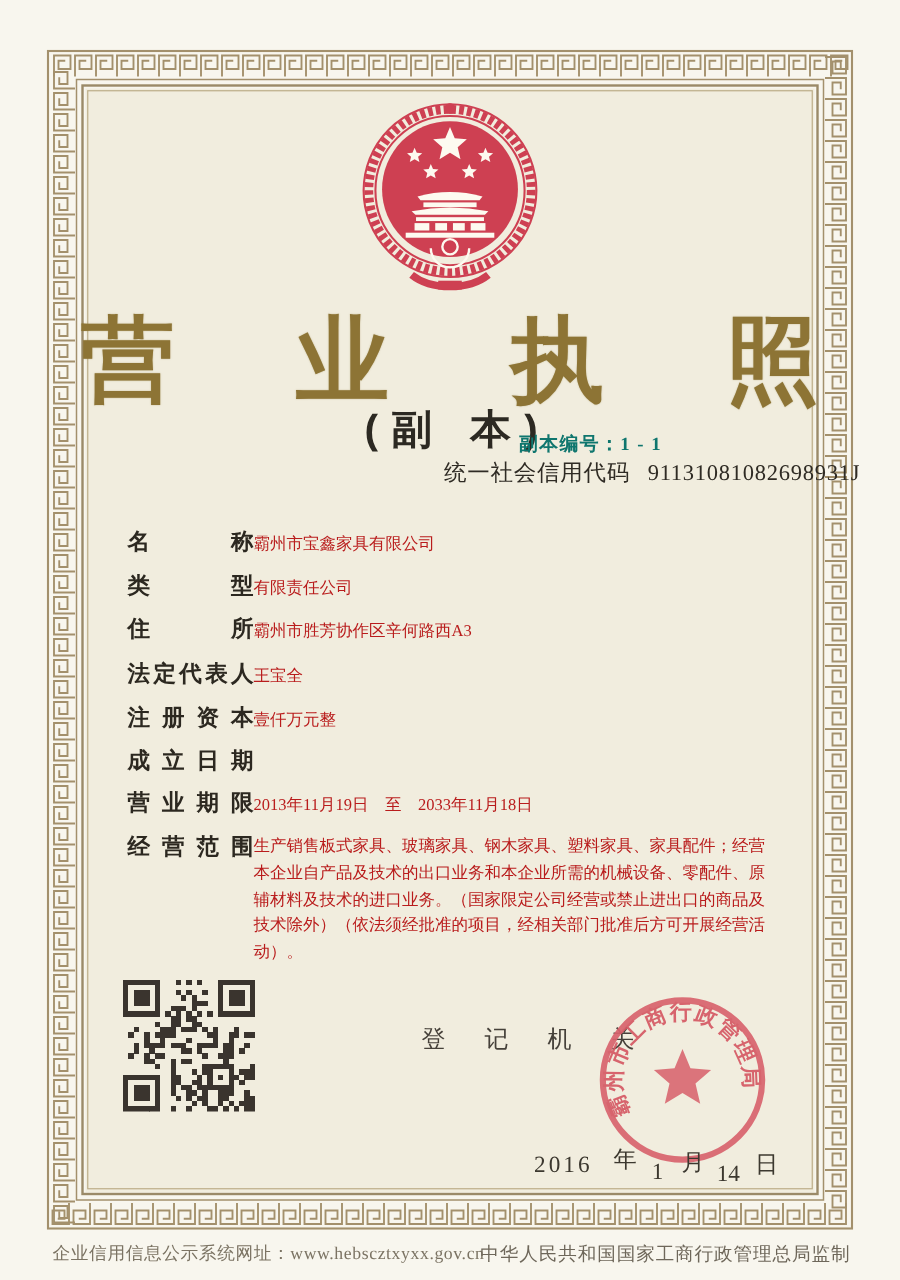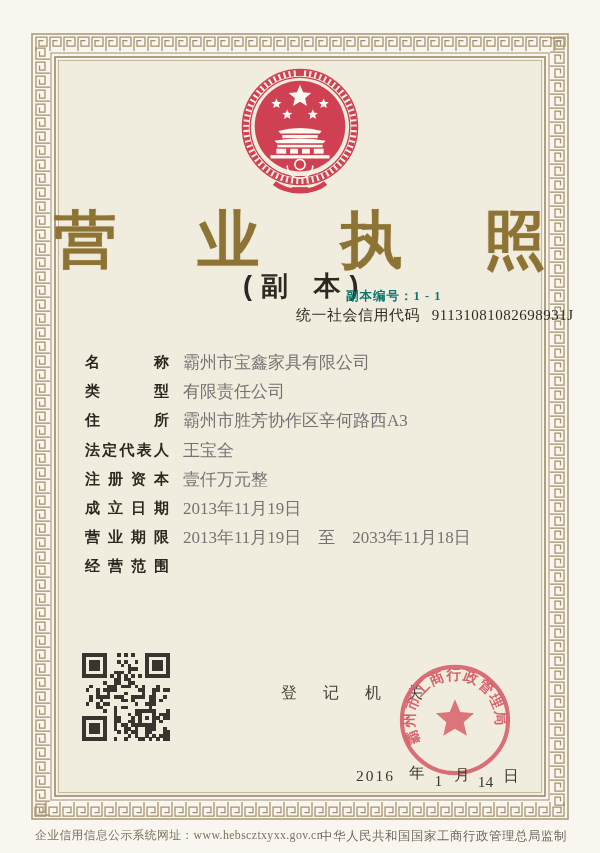--- a/index.html
+++ b/index.html
@@ -30,21 +30,21 @@
   .credit-label{font-weight:400;color:#2f2b24;letter-spacing:.5px;
     font-family:"Liberation Sans","DejaVu Sans",sans-serif;}
   .credit-value{margin-left:8px;color:#2f2b24;letter-spacing:.5px;}
   .fields{position:absolute;left:85px;top:352px;width:434px;}
   .field-row{display:flex;align-items:flex-start;margin-bottom:8.2px;line-height:20px;}
   .field-label{
     flex:0 0 84px;font-weight:700;font-size:15px;color:#2c2820;
     text-align:justify;text-align-last:justify;
     font-family:"Liberation Sans","DejaVu Sans",sans-serif;
   }
-  .field-value{margin-left:14px;font-size:17px;color:#737373;line-height:17.6px;padding-top:1px;}
+  .field-value{font-size:11px;color:#b91c1c;line-height:17.6px;padding-top:1px;}
   .field-row.big .field-value{line-height:20px;}
   .qr-svg{position:absolute;left:82px;top:653px;width:88px;height:88px;}
   .reg-label{
     position:absolute;left:281px;top:683px;font-size:16px;color:#46413a;
     letter-spacing:11px;white-space:nowrap;
   }
   .seal{position:absolute;left:396px;top:660px;width:118px;height:118px;opacity:.92;}
   .date-row{position:absolute;left:356px;top:766px;font-size:15.5px;color:#3c382f;white-space:nowrap;}
   .date-row .seg{display:inline-block;position:relative;}
   .d-year{letter-spacing:2px;}
@@ -139,28 +139,28 @@
       <div class="field-row big">
         <span class="field-label">法定代表人</span>
         <span class="field-value">王宝全</span>
       </div>
       <div class="field-row big">
         <span class="field-label">注册资本</span>
         <span class="field-value">壹仟万元整</span>
       </div>
       <div class="field-row big">
         <span class="field-label">成立日期</span>
-        <span class="field-value">2013年11月19日</span>
       </div>
       <div class="field-row big">
         <span class="field-label">营业期限</span>
         <span class="field-value">2013年11月19日　至　2033年11月18日</span>
       </div>
       <div class="field-row">
         <span class="field-label">经营范围</span>
+        <span class="field-value">生产销售板式家具、玻璃家具、钢木家具、塑料家具、家具配件；经营本企业自产品及技术的出口业务和本企业所需的机械设备、零配件、原辅材料及技术的进口业务。（国家限定公司经营或禁止进出口的商品及技术除外）（依法须经批准的项目，经相关部门批准后方可开展经营活动）。</span>
       </div>
     </div>
 
   <svg class="qr-svg" id="qr" viewBox="0 0 25 25" shape-rendering="crispEdges">
       <rect x="0" y="0" width="1.02" height="1.02" fill="#3a342e"></rect>
       <rect x="1" y="0" width="1.02" height="1.02" fill="#3a342e"></rect>
       <rect x="2" y="0" width="1.02" height="1.02" fill="#3a342e"></rect>
       <rect x="3" y="0" width="1.02" height="1.02" fill="#3a342e"></rect>
       <rect x="4" y="0" width="1.02" height="1.02" fill="#3a342e"></rect>
       <rect x="5" y="0" width="1.02" height="1.02" fill="#3a342e"></rect>

